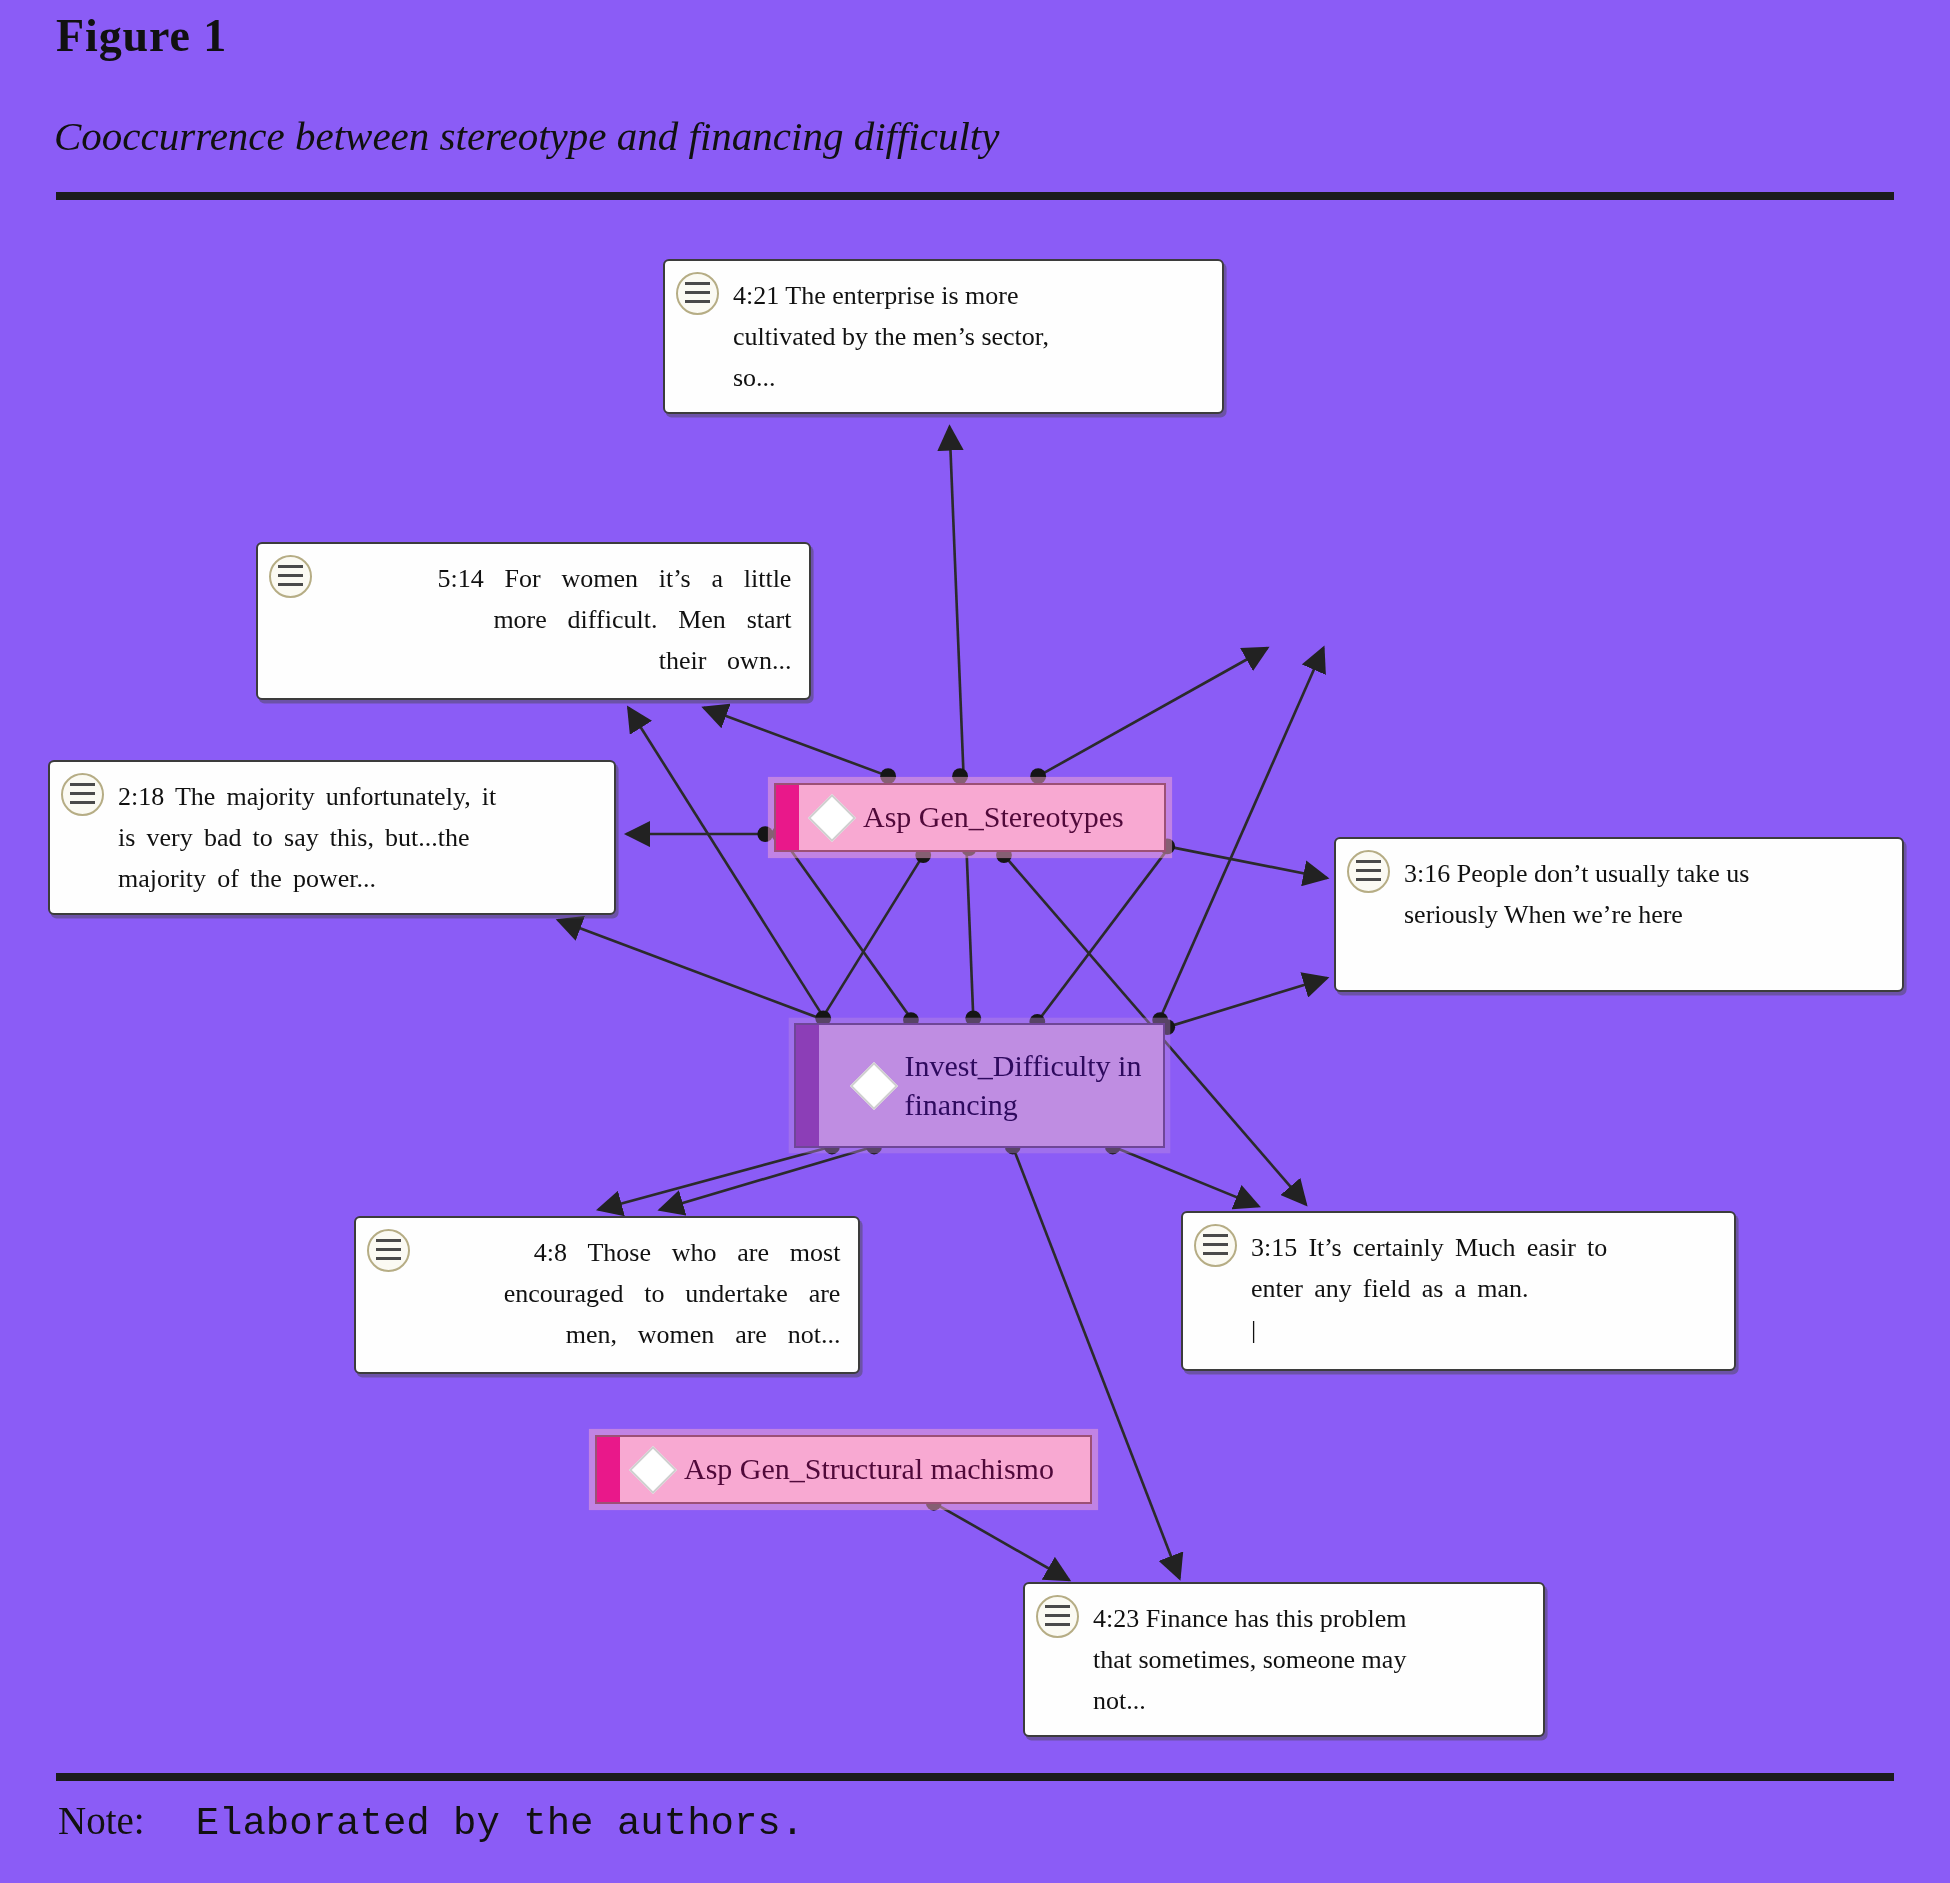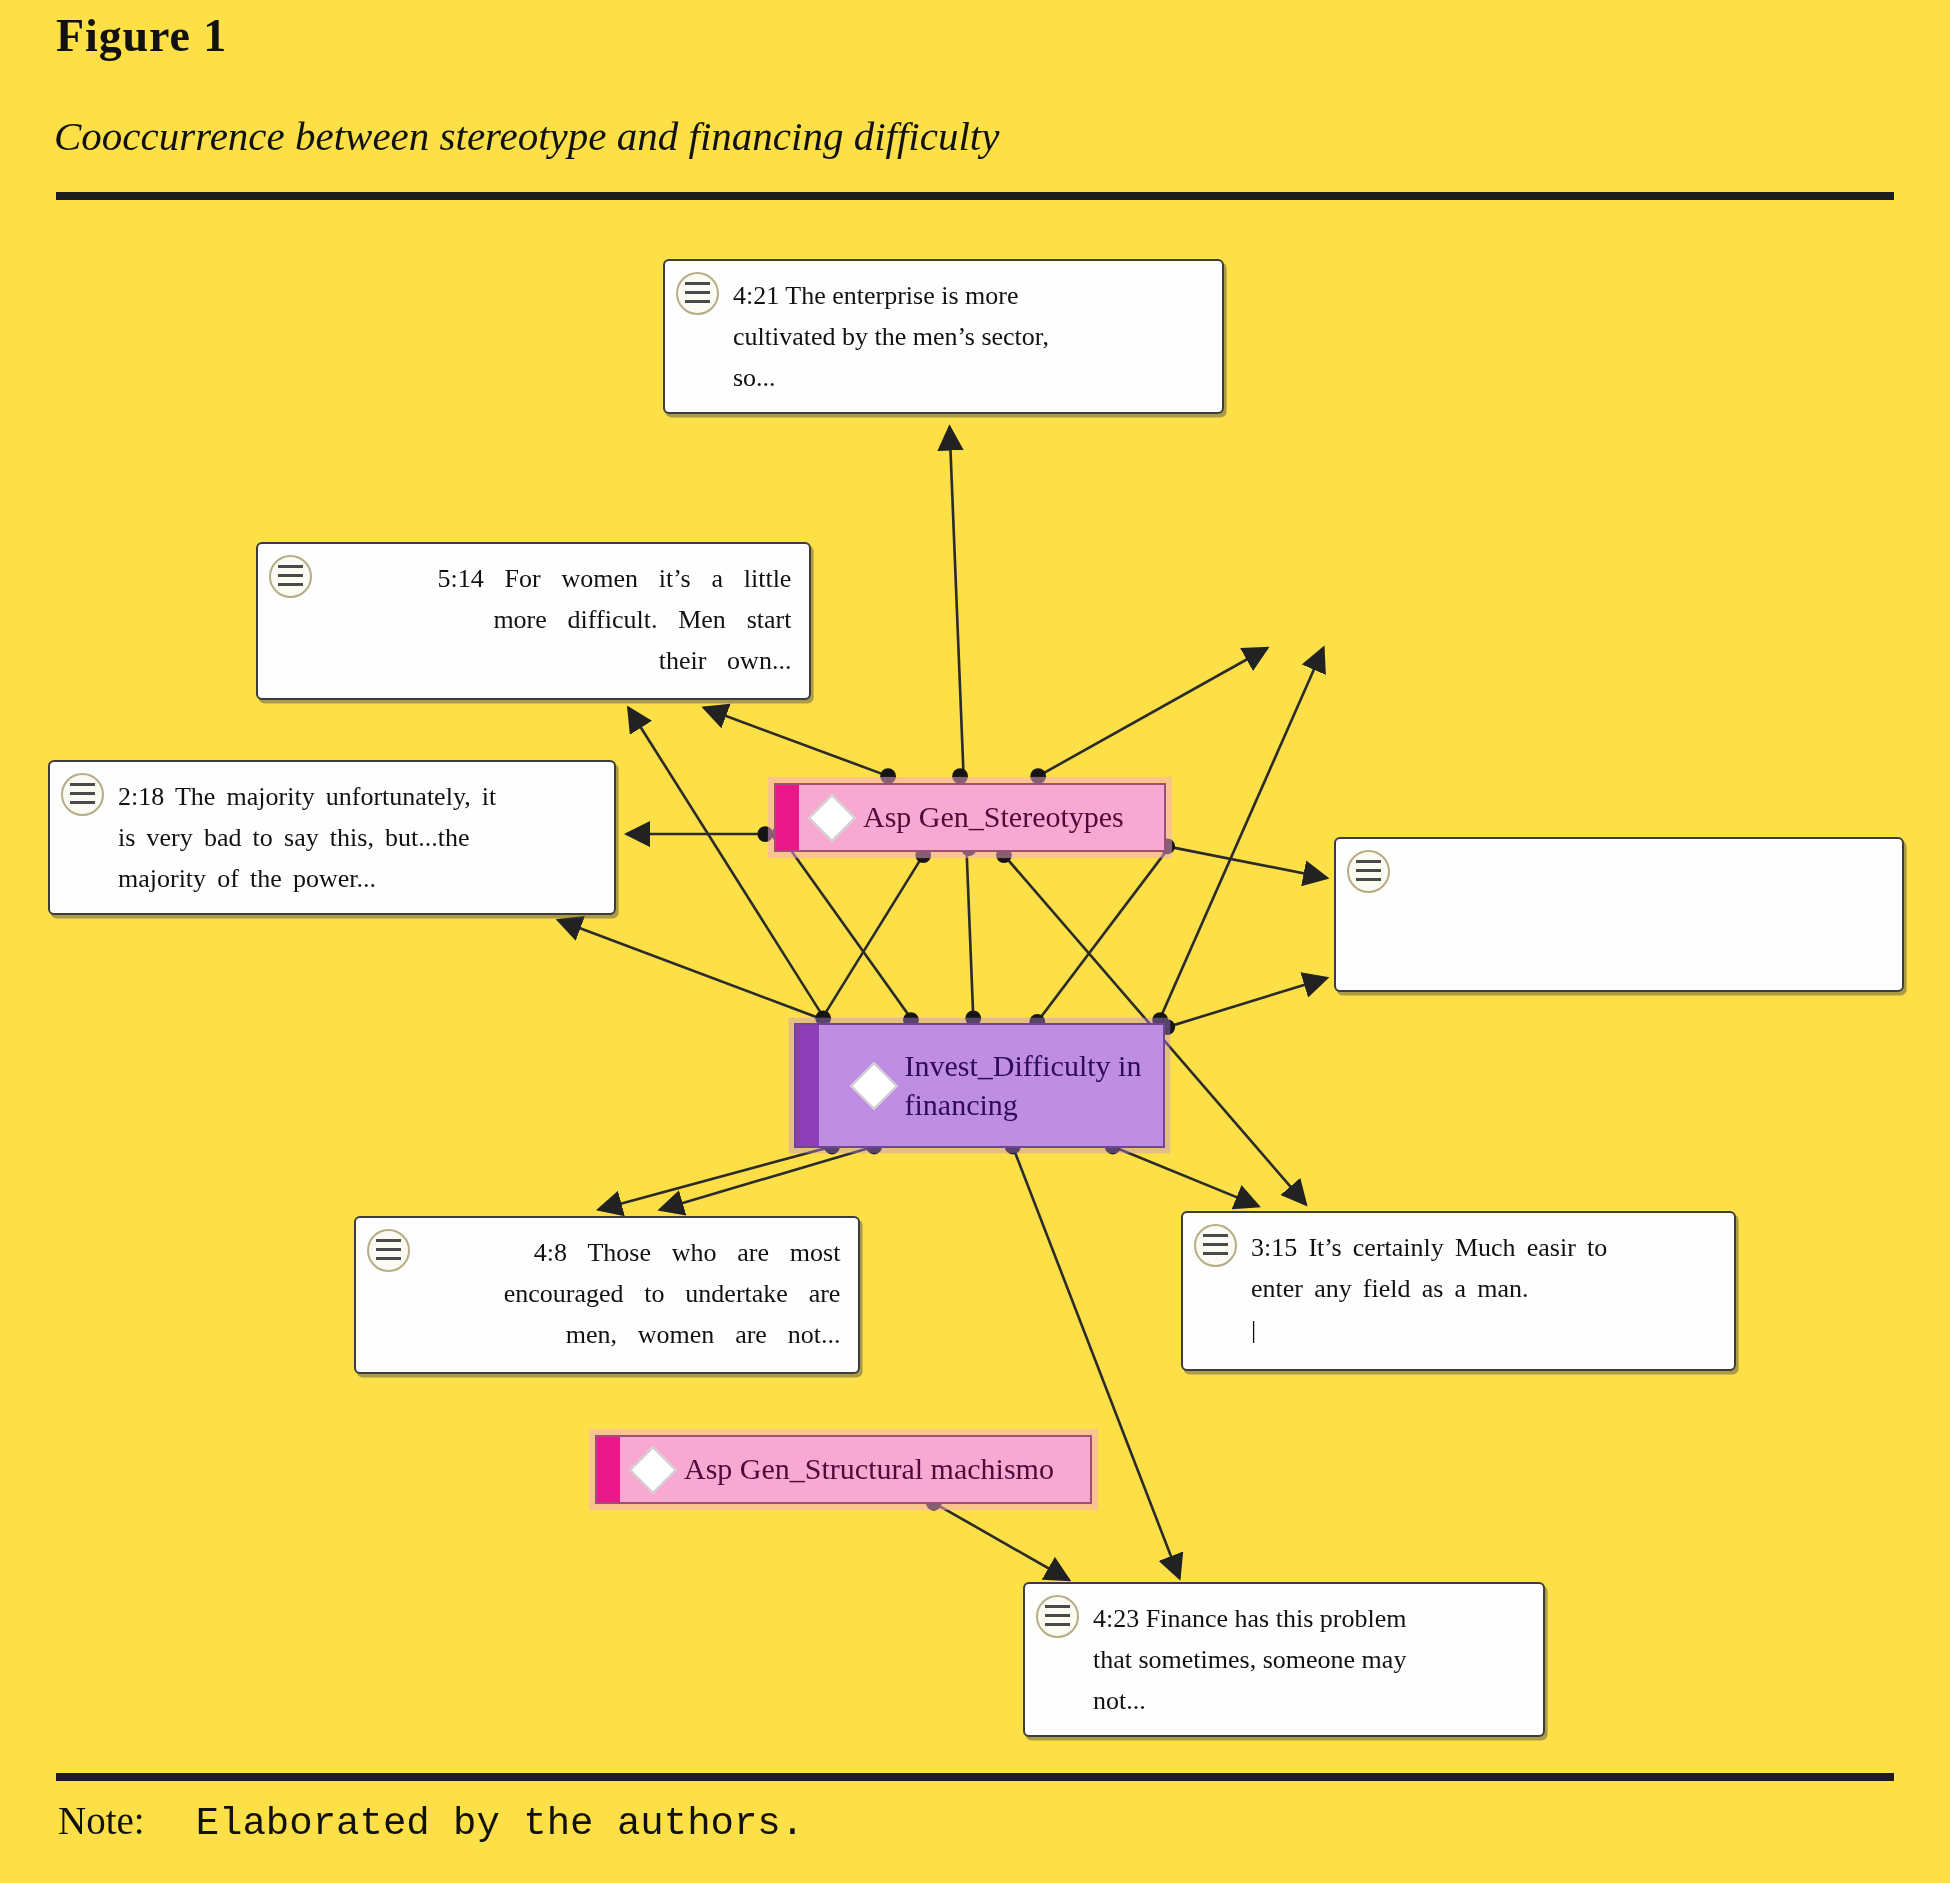--- a/index.html
+++ b/index.html
@@ -1,21 +1,21 @@
 <!DOCTYPE html>
 <html style="--code_pink_fill: #f8a9d2; --code_pink_bar: #e9188a; --code_pink_border: #9c5076; --code_pink_text: #50093a; --code_purple_fill: #bf8de2; --code_purple_bar: #8c3eb7; --code_purple_border: #6f4697; --code_purple_text: #2e0a5e; --quote_border: #3c3c3c; --line_color: #2b2b2b; --icon_ring: #b6ad85; --rule_color: #1c1c1c;font-size:14px"><head>
 <meta charset="utf-8">
 <style>
   :root{
     --code_pink_fill:#f8a9d2; --code_pink_bar:#e9188a; --code_pink_border:#9c5076; --code_pink_text:#50093a;
     --code_purple_fill:#bf8de2; --code_purple_bar:#8c3eb7; --code_purple_border:#6f4697; --code_purple_text:#2e0a5e;
     --quote_border:#3c3c3c; --line_color:#2b2b2b; --icon_ring:#b6ad85; --rule_color:#1c1c1c; --text_color:#111111;
   }
   html,body{margin:0;padding:0;background:#ffffff;}
-  .canvas{position:relative;width:1950px;height:1884px;background:#fde047;overflow:hidden;
+  .canvas{position:relative;width:1950px;height:1884px;background:#8b5cf6;overflow:hidden;
           font-family:"Liberation Serif","DejaVu Serif",serif;color:var(--text_color);}
 
   .fig-label{position:absolute;left:56px;top:8.8px;font-size:46px;font-weight:bold;letter-spacing:0.9px;}
   .fig-caption{position:absolute;left:54px;top:112px;font-size:41px;font-style:italic;}
   .rule{position:absolute;left:56px;width:1838px;height:8px;background:var(--rule_color);}
   .rule-top{top:192px;}
   .rule-bottom{top:1773px;}
   .note{position:absolute;left:58px;top:1798px;font-size:39px;}
   .note .note-text{margin-left:51px;font-family:Liberation Mono, monospace;}
 
@@ -134,20 +134,22 @@
 
   <div class="quote node q218 ws-med">
     <span class="qicon"></span>
     <div class="qtext">2:18 The majority unfortunately, it
 is very bad to say this, but...the
 majority of the power...</div>
   </div>
 
   <div class="quote node q316">
     <span class="qicon"></span>
+    <div class="qtext">3:16 People don’t usually take us
+seriously When we’re here</div>
   </div>
 
   <div class="quote node q48 ws-wide">
     <span class="qicon"></span>
     <div class="qtext">4:8 Those who are most
 encouraged to undertake are
 men, women are not...</div>
   </div>
 
   <div class="quote node q315 ws-med">

